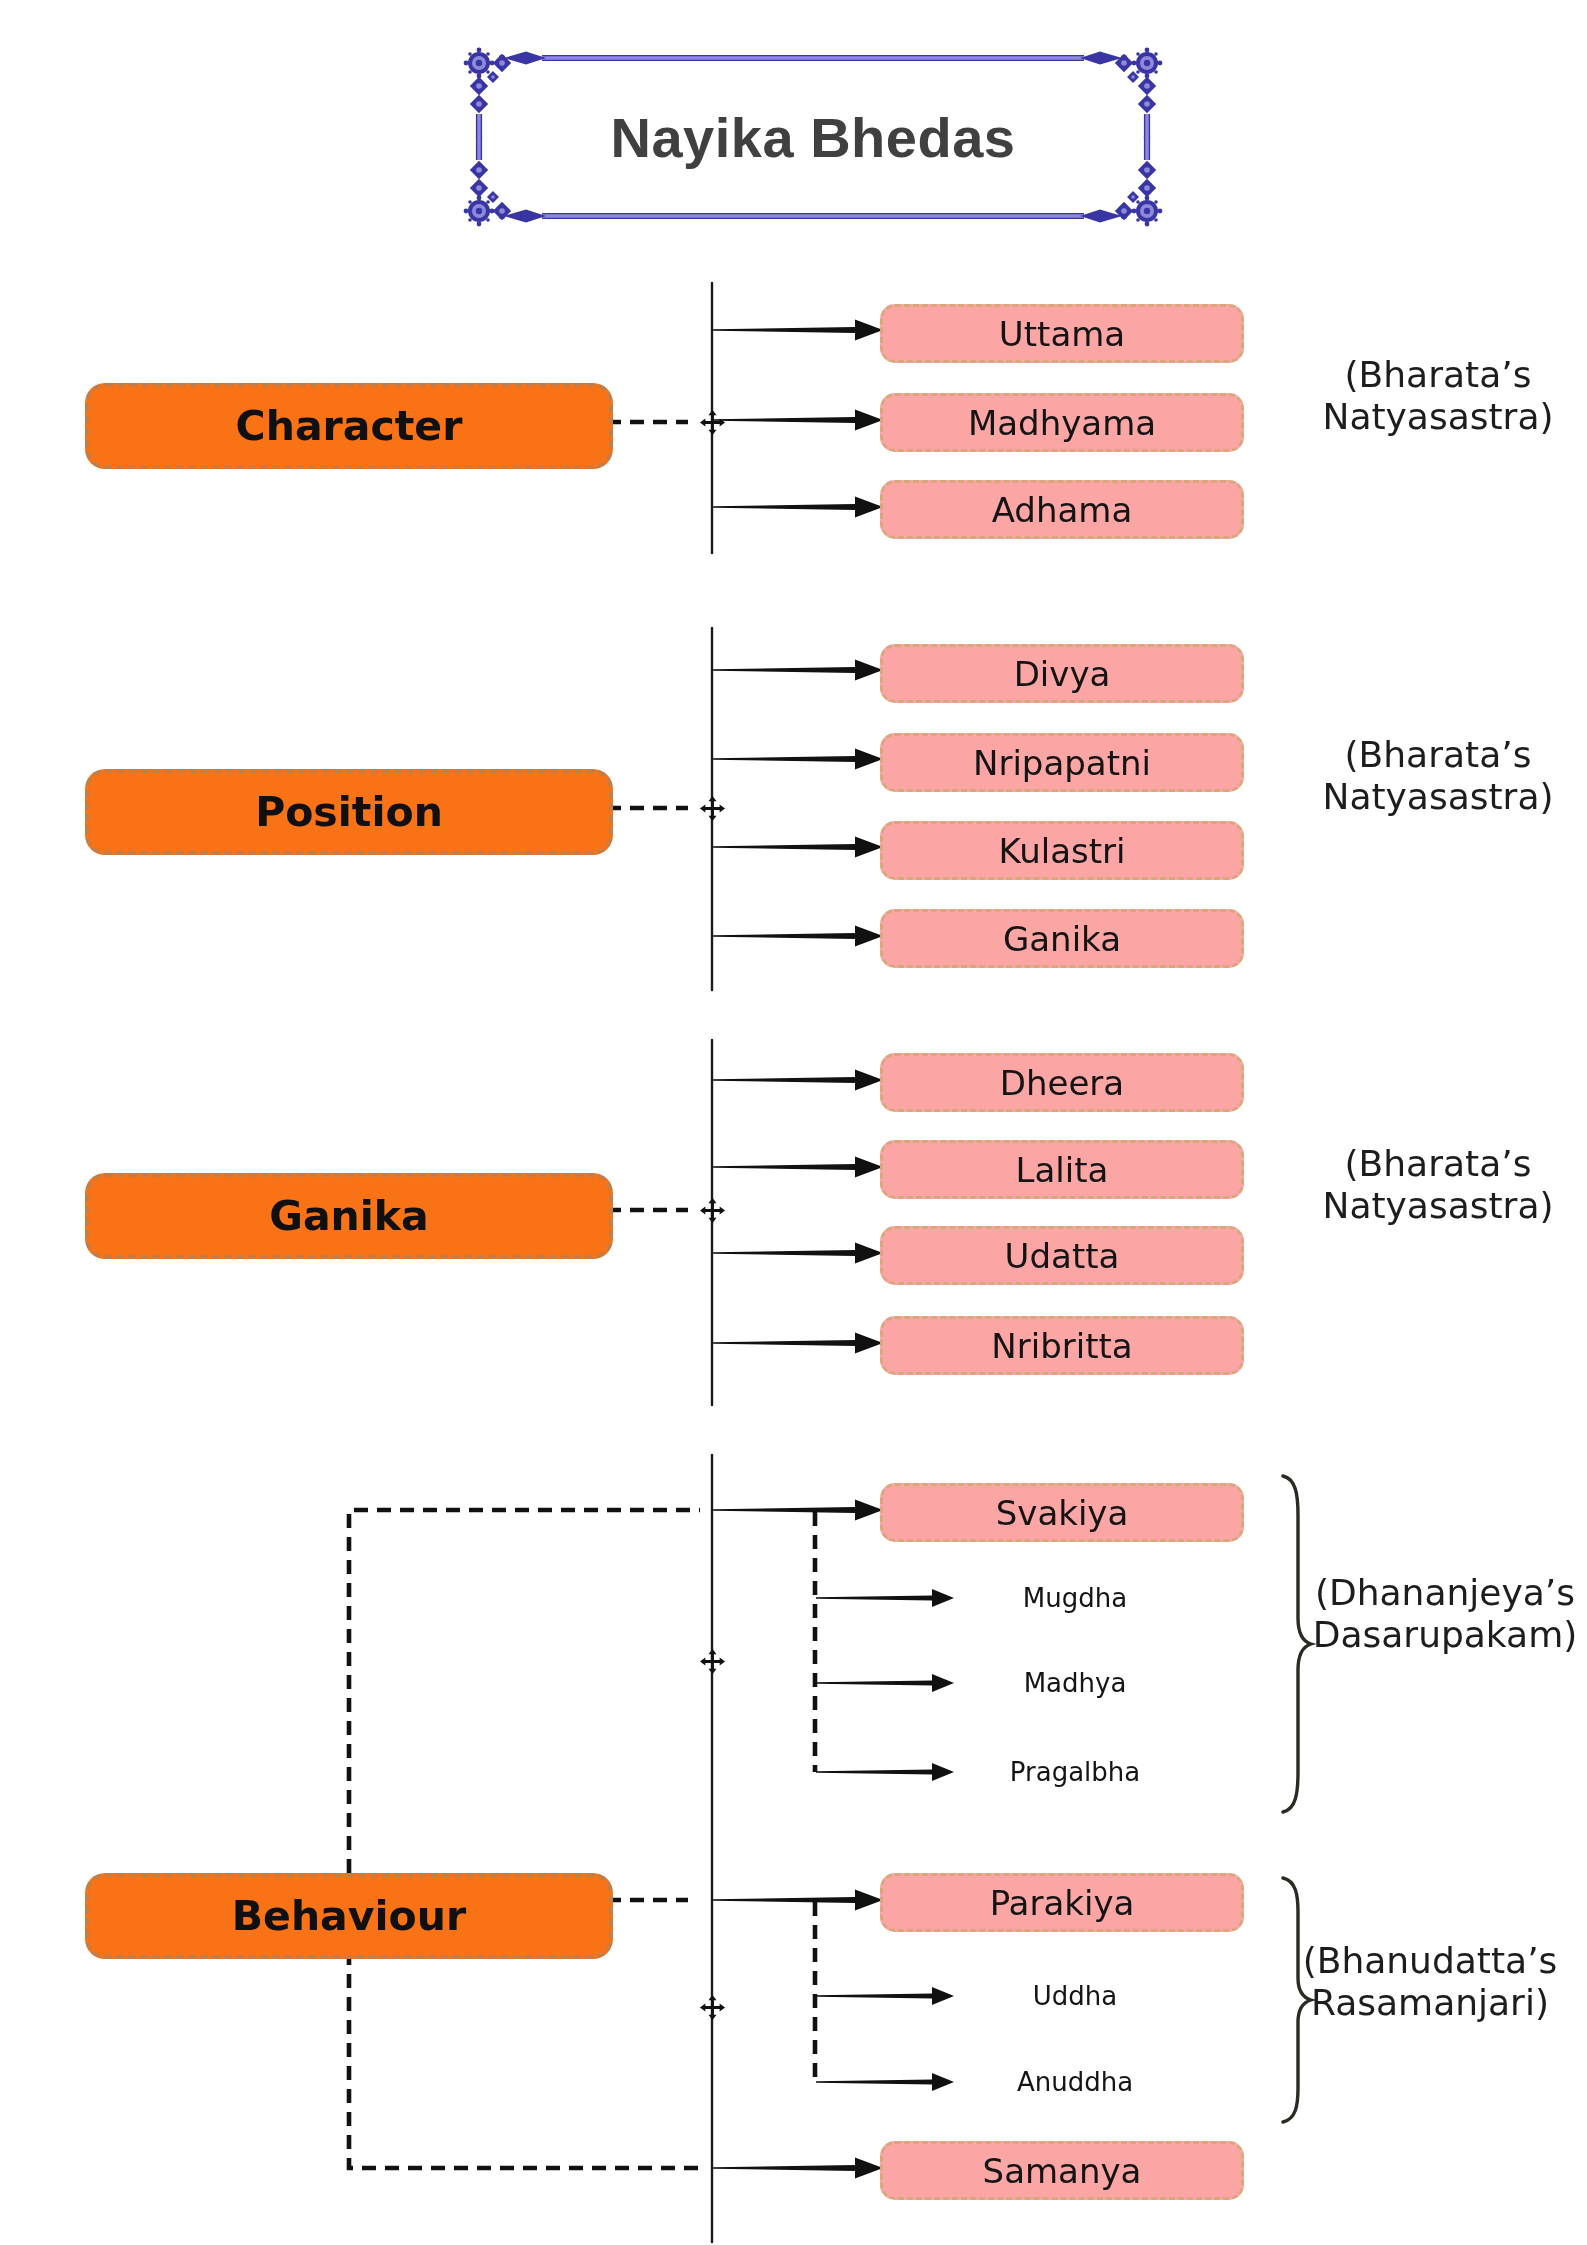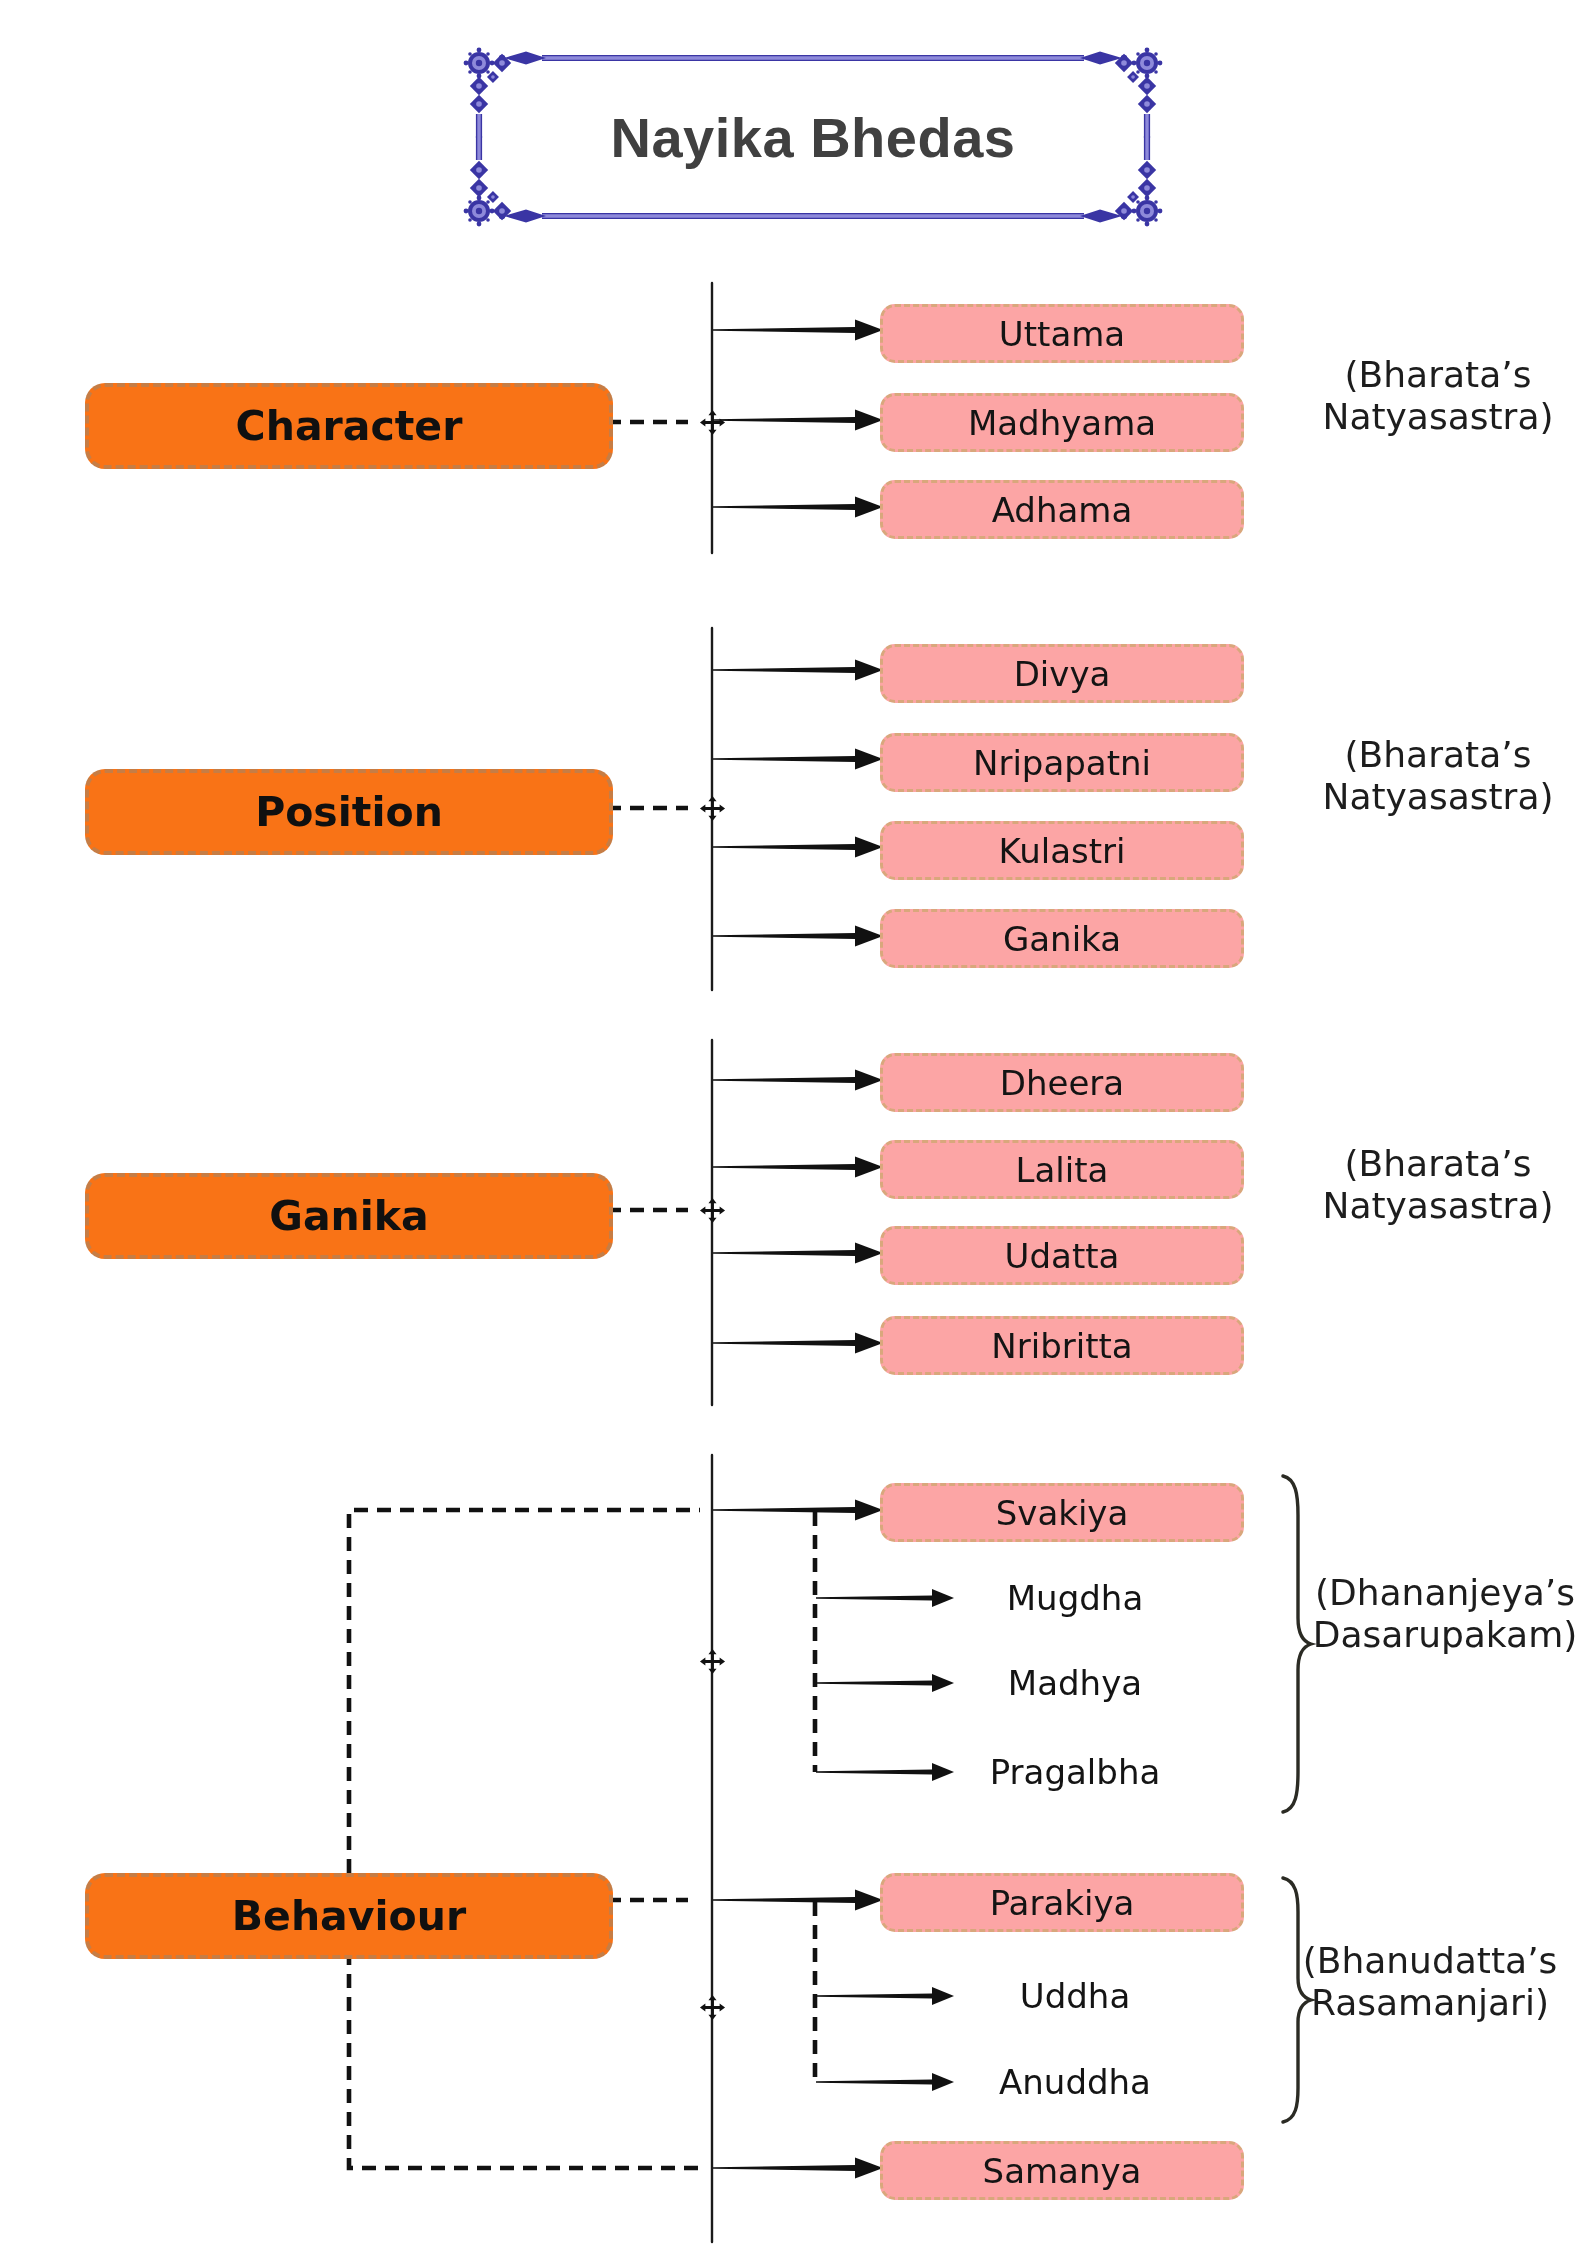--- a/index.html
+++ b/index.html
@@ -19,21 +19,21 @@
     background:#f97316;display:flex;align-items:center;justify-content:center;z-index:2;
     font-weight:700;font-size:41px;color:#101010;}
 
   
   .item-box{position:absolute;left:880px;width:358px;height:53px;border:3px dashed #d9a77c;border-radius:15px;
     background:#fca5a5;display:flex;align-items:center;justify-content:center;z-index:2;
     font-size:34px;color:#141414;}
 
   
   .sub-text{position:absolute;left:955px;width:240px;height:42px;display:flex;align-items:center;justify-content:center;
-    font-size:34px;color:#141414;z-index:2;}
+    font-size:26px;color:#141414;z-index:2;}
 
   
   .annot{position:absolute;width:300px;text-align:center;font-size:36px;line-height:42px;color:#1d1d1d;z-index:2;}
 </style>
 </head>
 <body>
 
 <svg id="connector-svg" class="layer" width="1587" height="2245" viewBox="0 0 1587 2245" xmlns="http://www.w3.org/2000/svg">
   <defs>
     <symbol id="movecross" viewBox="-14 -14 28 28">

